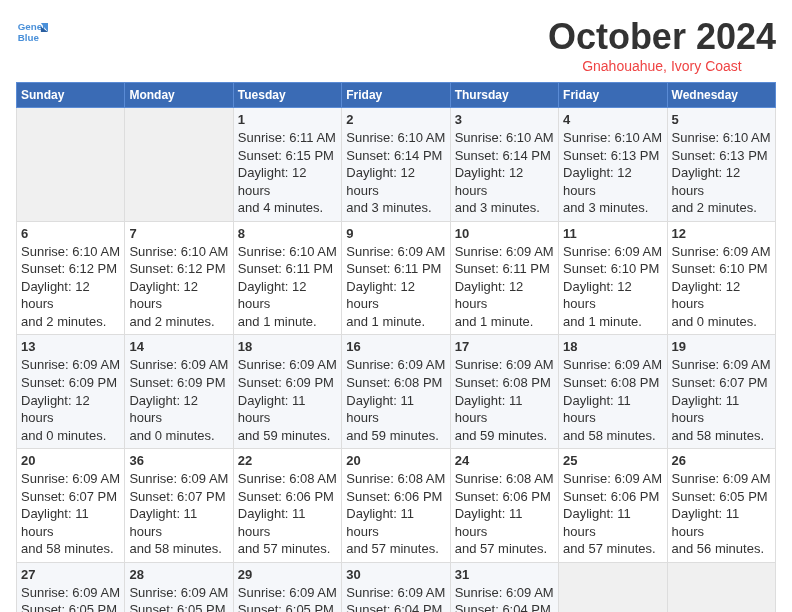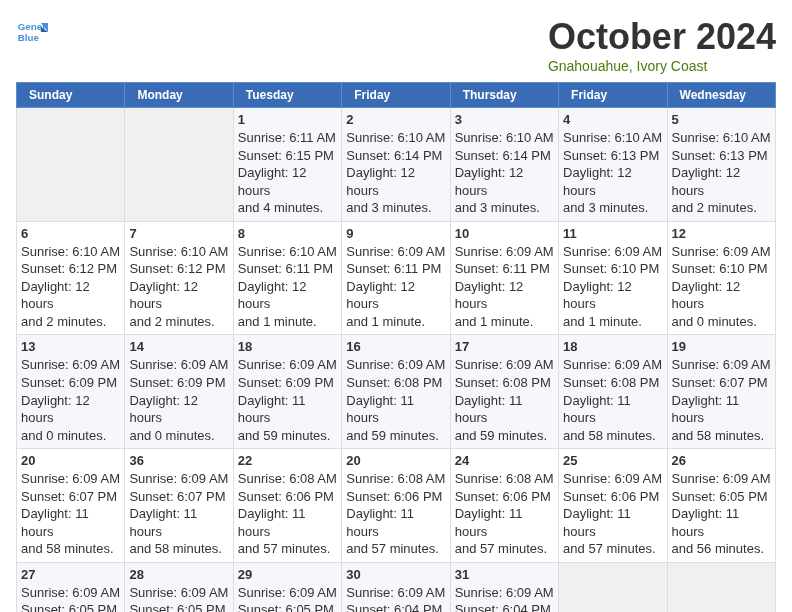--- a/index.html
+++ b/index.html
@@ -19,42 +19,42 @@
     .logo {
       display: flex;
       align-items: center;
       gap: 4px;
     }
     .logo-icon {
       width: 32px;
       height: 32px;
     }
     .title-block {
-      text-align: left;
+      text-align: center;
     }
     .month-title {
       font-size: 36px;
       font-weight: bold;
       color: #333;
     }
     .location {
       font-size: 14px;
-      color: #4d7c0f;
+      color: #ef4444;
     }
     table {
       width: 100%;
       border-collapse: collapse;
       table-layout: fixed;
     }
     thead tr th {
       background: #3a6bb5;
       color: #fff;
       font-size: 12px;
       font-weight: bold;
-      padding: 5px 12px;
+      padding: 5px 4px;
       text-align: left;
       border: 1px solid #5a8bd5;
     }
     tbody tr td {
       border: 1px solid #ddd;
       vertical-align: top;
       padding: 4px 4px;
       font-size: 10px;
       color: #333;
       min-height: 80px;

